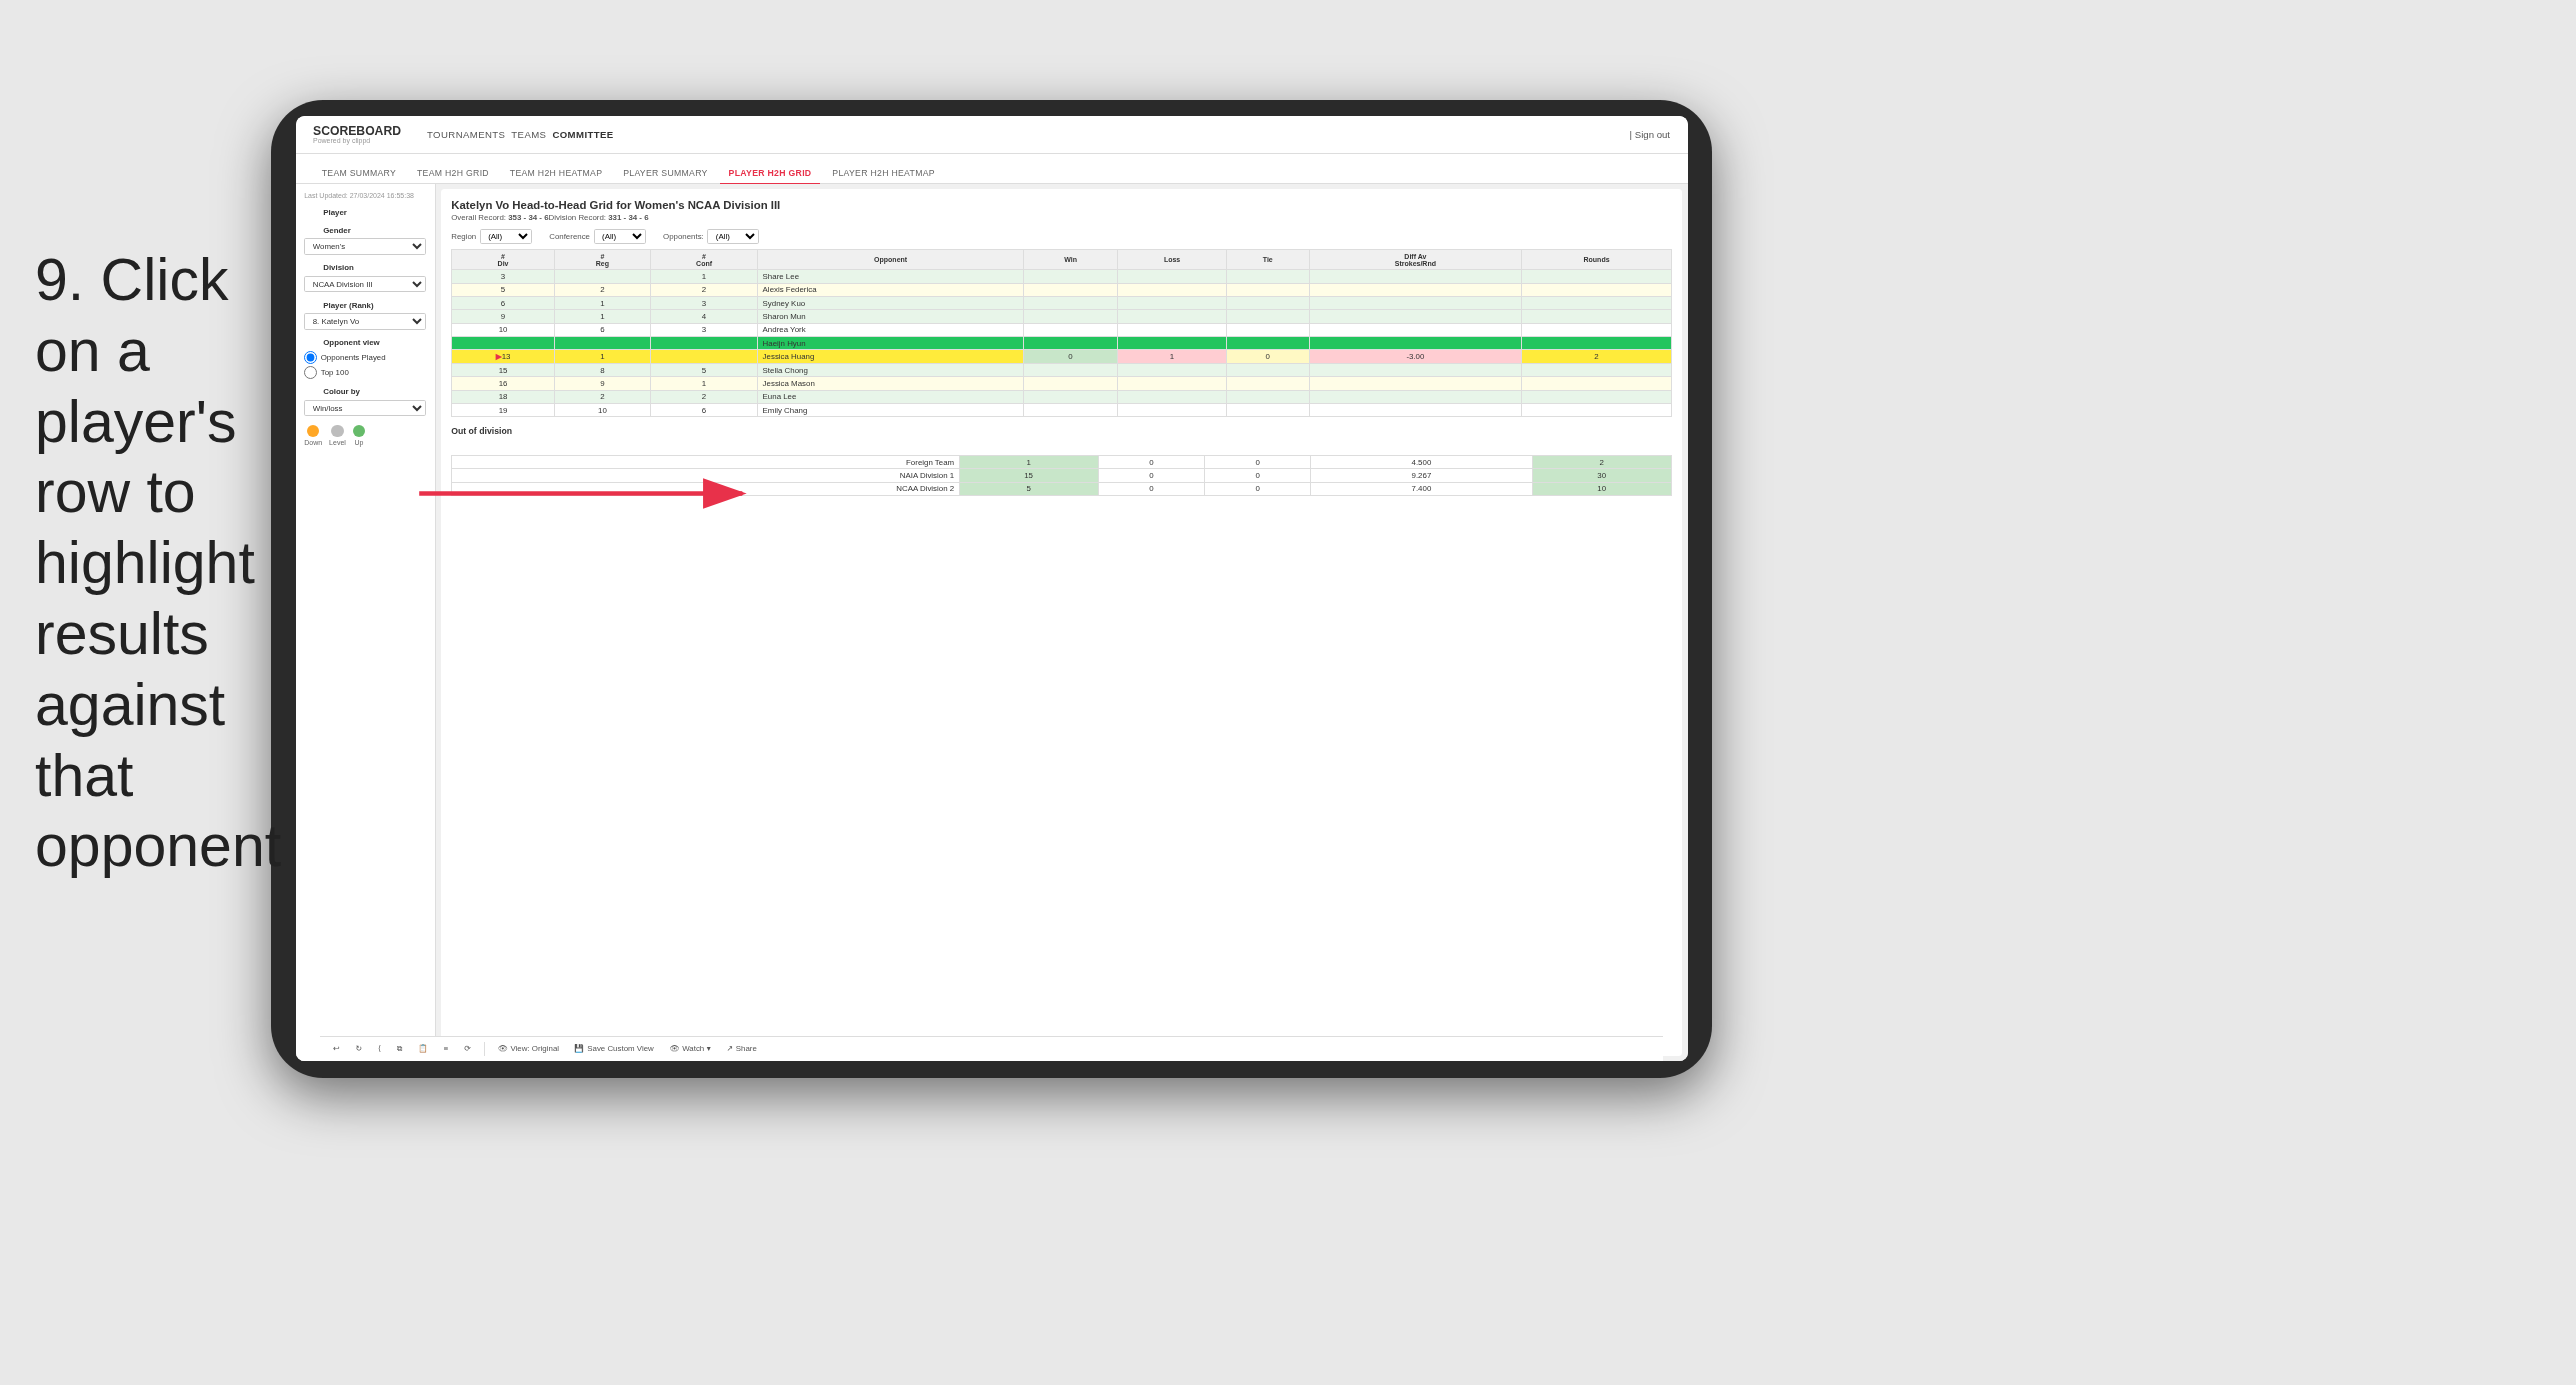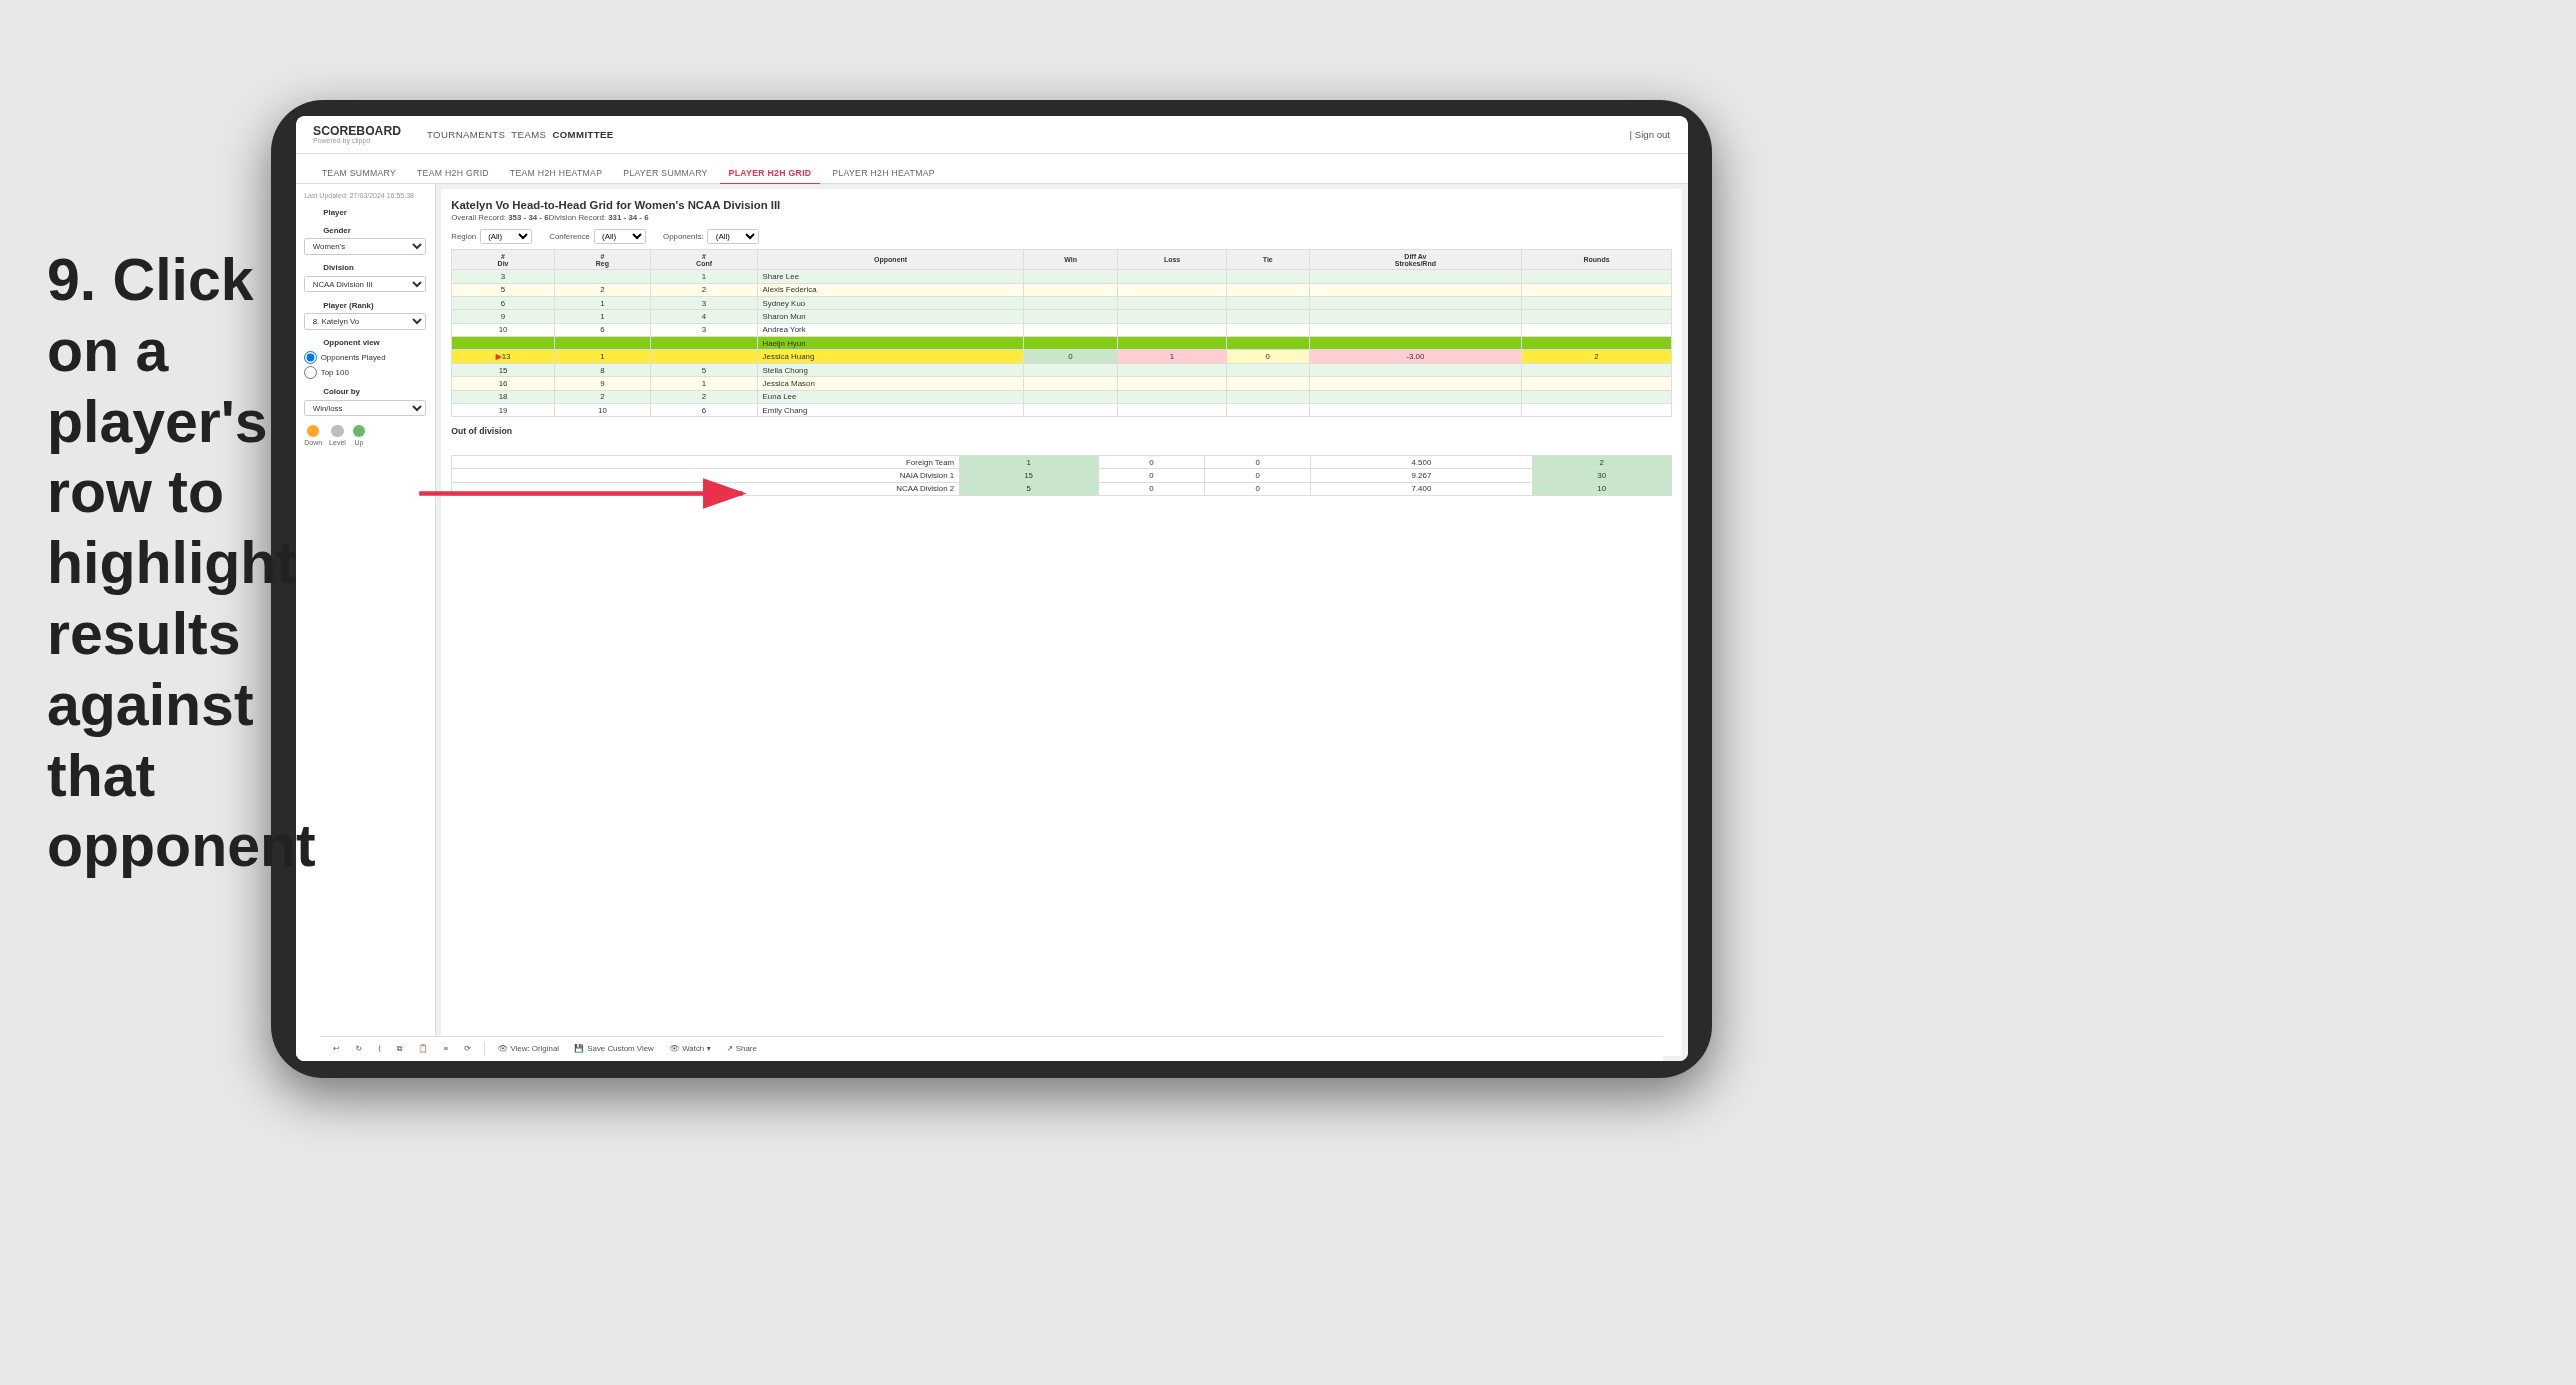--- a/index.html
+++ b/index.html
@@ -319,24 +319,24 @@
     .toolbar-separator {
       width: 0.9px;
       height: 14px;
       background: #ddd;
       margin: 0 1.7px;
     }
 
     
     .annotation-text {
       position: absolute;
-      left: 47px;
+      left: 35px;
       top: 245px;
       font-size: 59px;
-      font-weight: bold;
+      font-weight: normal;
       color: #222;
       line-height: 1.2;
       width: 245px;
     }
   </style>
 </head>
 <body>
 
 <div class="tablet-shell">
   <div class="tablet-screen">
@@ -525,21 +525,21 @@
                   <td style="text-align: center;">10</td>
                   <td style="text-align: center;">6</td>
                   <td style="text-align: center;">3</td>
                   <td style="text-align: left;">Andrea York</td>
                   <td style="text-align: center;"></td>
                   <td style="text-align: center;"></td>
                   <td style="text-align: center;"></td>
                   <td style="text-align: center;"></td>
                   <td style="text-align: center;"></td>
                 </tr>
-                <tr style="background: #84cc16;">
+                <tr style="background: #22c55e;">
                   <td style="text-align: center;"></td>
                   <td style="text-align: center;"></td>
                   <td style="text-align: center;"></td>
                   <td style="text-align: left;">Haeijn Hyun</td>
                   <td style="text-align: center;"></td>
                   <td style="text-align: center;"></td>
                   <td style="text-align: center;"></td>
                   <td style="text-align: center;"></td>
                   <td style="text-align: center;"></td>
                 </tr>

